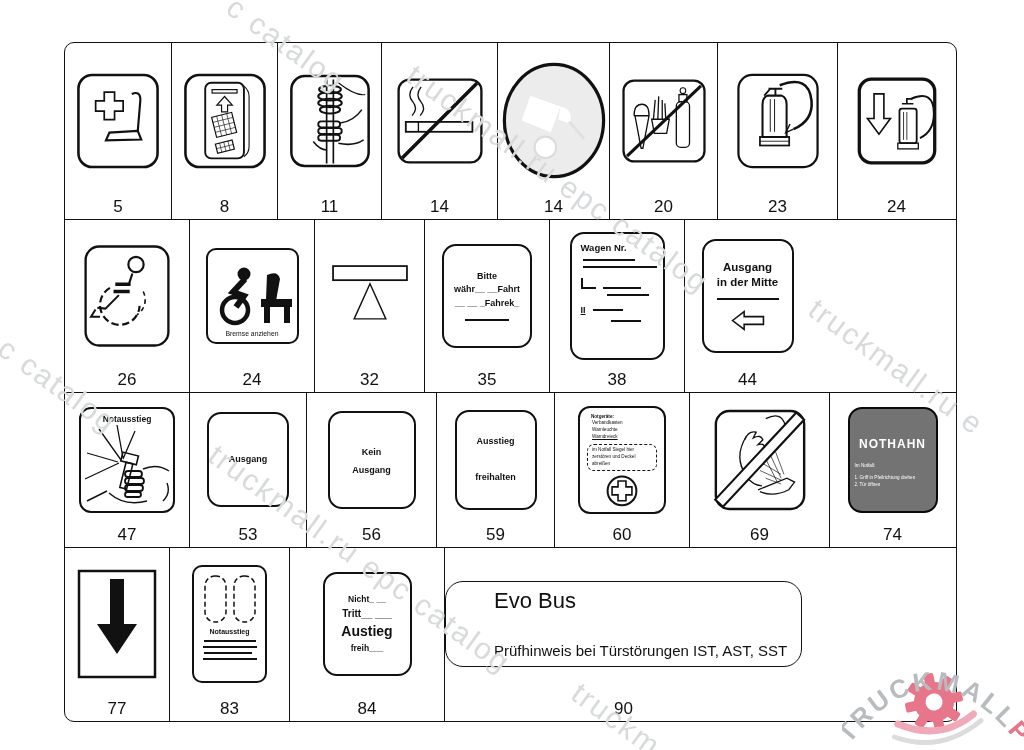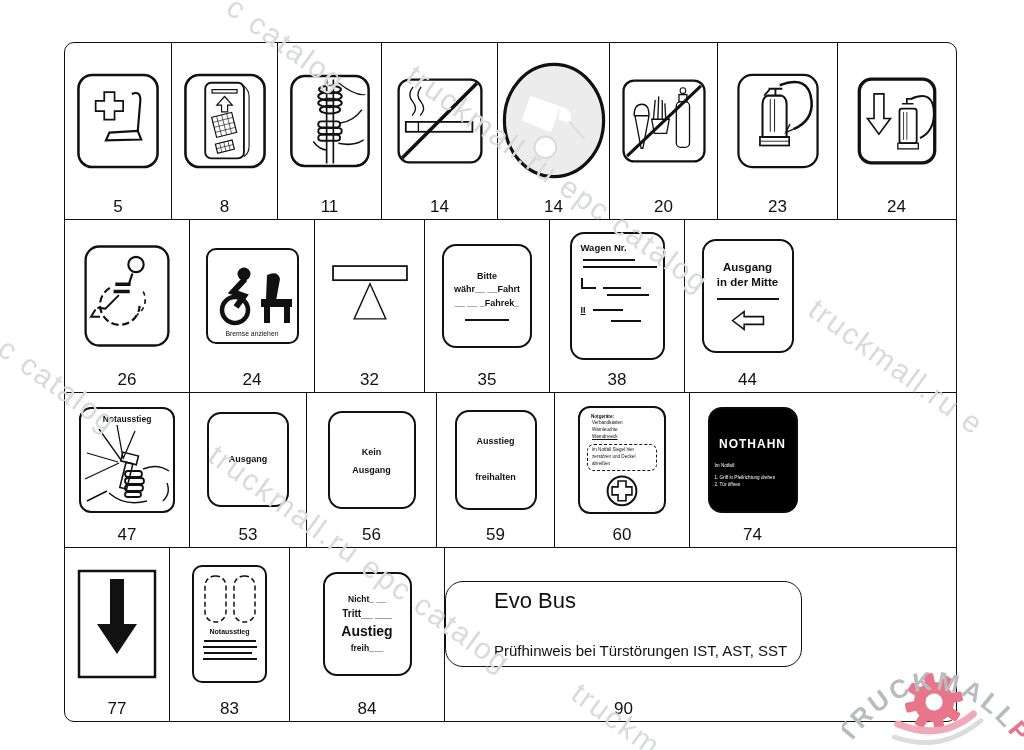--- a/index.html
+++ b/index.html
@@ -12,21 +12,21 @@
   .row{display:flex;border-bottom:1px solid #111;box-sizing:border-box;flex:0 0 auto}
   .row:last-child{border-bottom:none;flex:1}
   .cell{border-right:1px solid #111;box-sizing:border-box;display:flex;flex-direction:column;
         align-items:center;position:relative}
   .cell:last-child{border-right:none}
   .iconbox{flex:1;display:flex;align-items:center;justify-content:center;width:100%}
   .num{font-size:17px;padding-bottom:4px;line-height:1}
   svg{display:block}
   .sign{border:2px solid #111;border-radius:12px;box-sizing:border-box;display:flex;
         flex-direction:column;align-items:center;justify-content:center;background:transparent}
-  .dark{background:#000000;border-color:#0a0a0a;color:#fff;justify-content:flex-start}
+  .dark{background:#737373;border-color:#0a0a0a;color:#fff;justify-content:flex-start}
   .t{font-size:9px;line-height:1.5;text-align:center;font-weight:bold}
   .t6{font-size:6.5px;line-height:1.8;text-align:center}
   .t8b{font-size:8.5px;font-weight:bold;text-align:center}
   .t7b{font-size:7px;font-weight:bold;text-align:center}
   .tiny{font-size:4.6px;line-height:1.5;width:100%;text-align:left}
   .uline{height:2px;background:#111}
   .ln{height:2px;background:#111}
   .cap6{font-size:6.8px;text-align:center;margin-top:2px}
   .nothahn{font-size:12px;font-weight:bold;letter-spacing:1px;margin-top:28px;text-align:center}
   .evo-title{font-size:22px;line-height:1}
@@ -341,20 +341,40 @@
           </div>
           <svg width="34" height="34" viewBox="0 0 34 34" style="margin-top:3px">
             <circle cx="17" cy="17" r="14.5" fill="none" stroke="#111" stroke-width="2"></circle>
             <path d="M13,7 h8 v6 h6 v8 h-6 v6 h-8 v-6 h-6 v-8 h6 z" fill="none" stroke="#111" stroke-width="1.6"></path>
           </svg>
         </div>
       </div>
       <div class="num">60</div>
     </div>
 
+    <div class="cell" style="width:140px">
+      <div class="iconbox">
+        <svg width="96" height="106" viewBox="0 0 100 110">
+          <rect x="4" y="4" width="92" height="102" rx="14" fill="none" stroke="#111" stroke-width="2.5"></rect>
+          <g fill="none" stroke="#111" stroke-width="1.4">
+            <path d="M56,12 q16,-8 20,6 q3,10 -8,14"></path>
+            <path d="M34,34 q4,-10 12,-8 l-3,6 q8,-4 10,2 l-5,5 q7,-2 7,4"></path>
+            <path d="M36,30 q-14,22 0,42 q6,9 16,10"></path>
+            <path d="M48,86 l30,-12 8,4 -6,8 q-16,8 -30,2"></path>
+          </g>
+          <g stroke="#111" stroke-width="0.7">
+            <path d="M54,50 l14,28 M60,48 l12,26 M66,46 l9,24 M52,58 l20,12 M50,66 l22,10 M56,74 l16,6"></path>
+          </g>
+          <g transform="rotate(-47 50 55)">
+            <rect x="-12" y="49" width="124" height="11" fill="#ffffff" stroke="#111" stroke-width="2.2"></rect>
+          </g>
+        </svg>
+      </div>
+      <div class="num">69</div>
+    </div>
 
     <div class="cell" style="width:125px">
       <div class="iconbox">
         <div class="sign dark" style="width:90px;height:106px;border-radius:14px">
           <div class="nothahn">NOTHAHN</div>
           <div class="tiny" style="color:#fff;padding-left:10px;margin-top:12px">Im Notfall:</div>
           <div class="tiny" style="color:#fff;padding-left:10px;margin-top:6px">1. Griff in Pfeilrichtung drehen</div>
           <div class="tiny" style="color:#fff;padding-left:10px">2. Tür öffnen</div>
         </div>
       </div>

